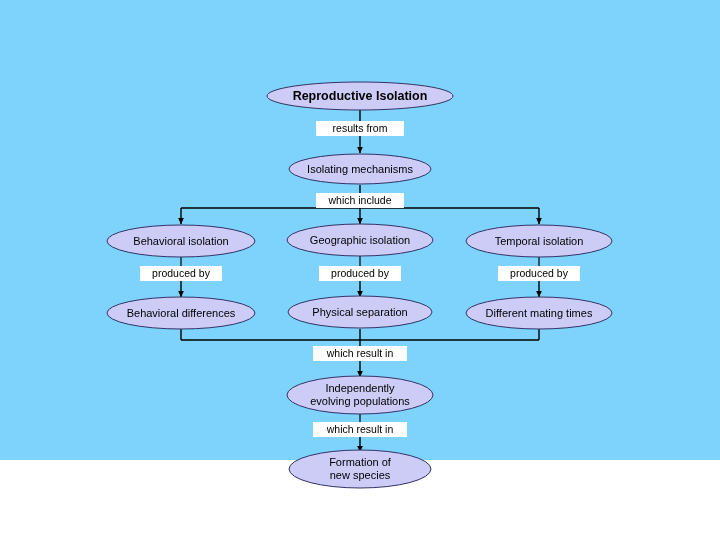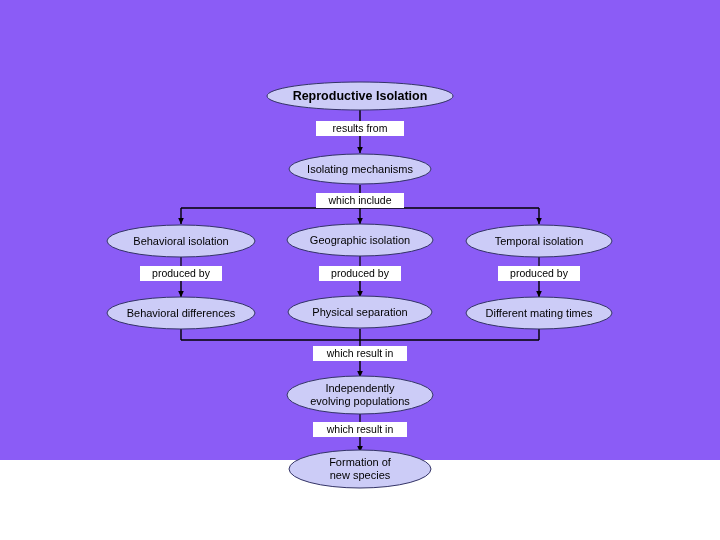--- a/index.html
+++ b/index.html
@@ -10,21 +10,21 @@
   body {
     width: 720px;
     height: 540px;
     overflow: hidden;
     font-family: "Liberation Sans", sans-serif;
   }
   #diagram-canvas {
     position: relative;
     width: 720px;
     height: 460px;
-    background: #8b5cf6;
+    background: #7dd3fc;
   }
   svg.flow {
     position: absolute;
     top: 0;
     left: 0;
     width: 720px;
     height: 540px;
     display: block;
   }
   .node-ellipse {

